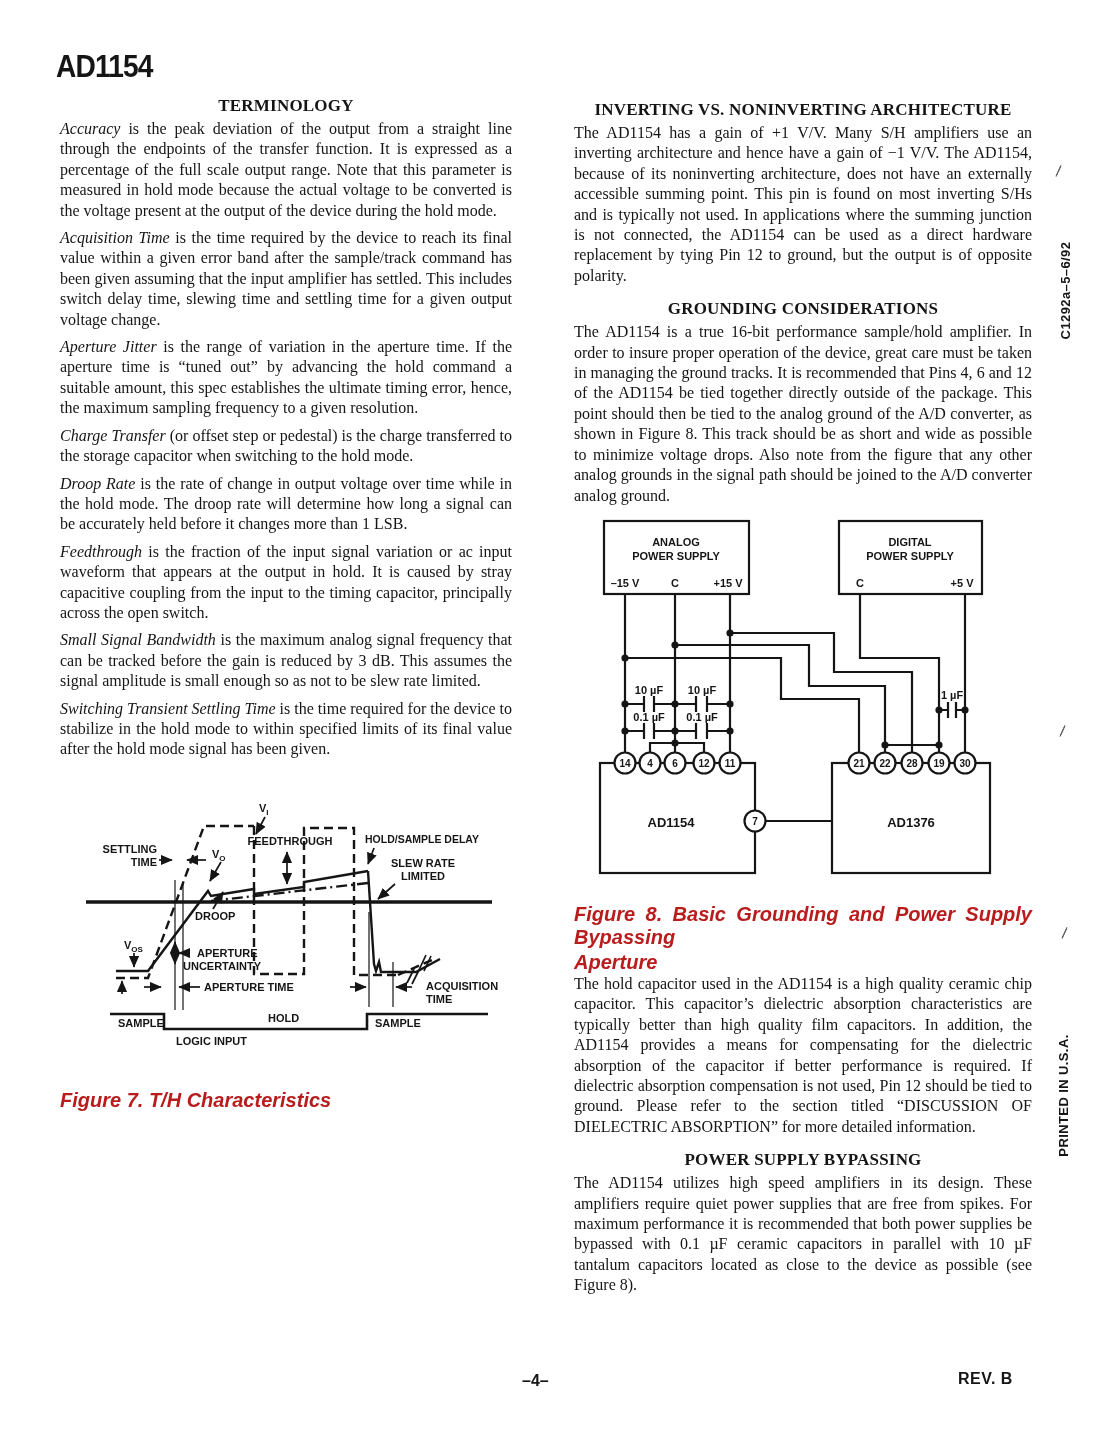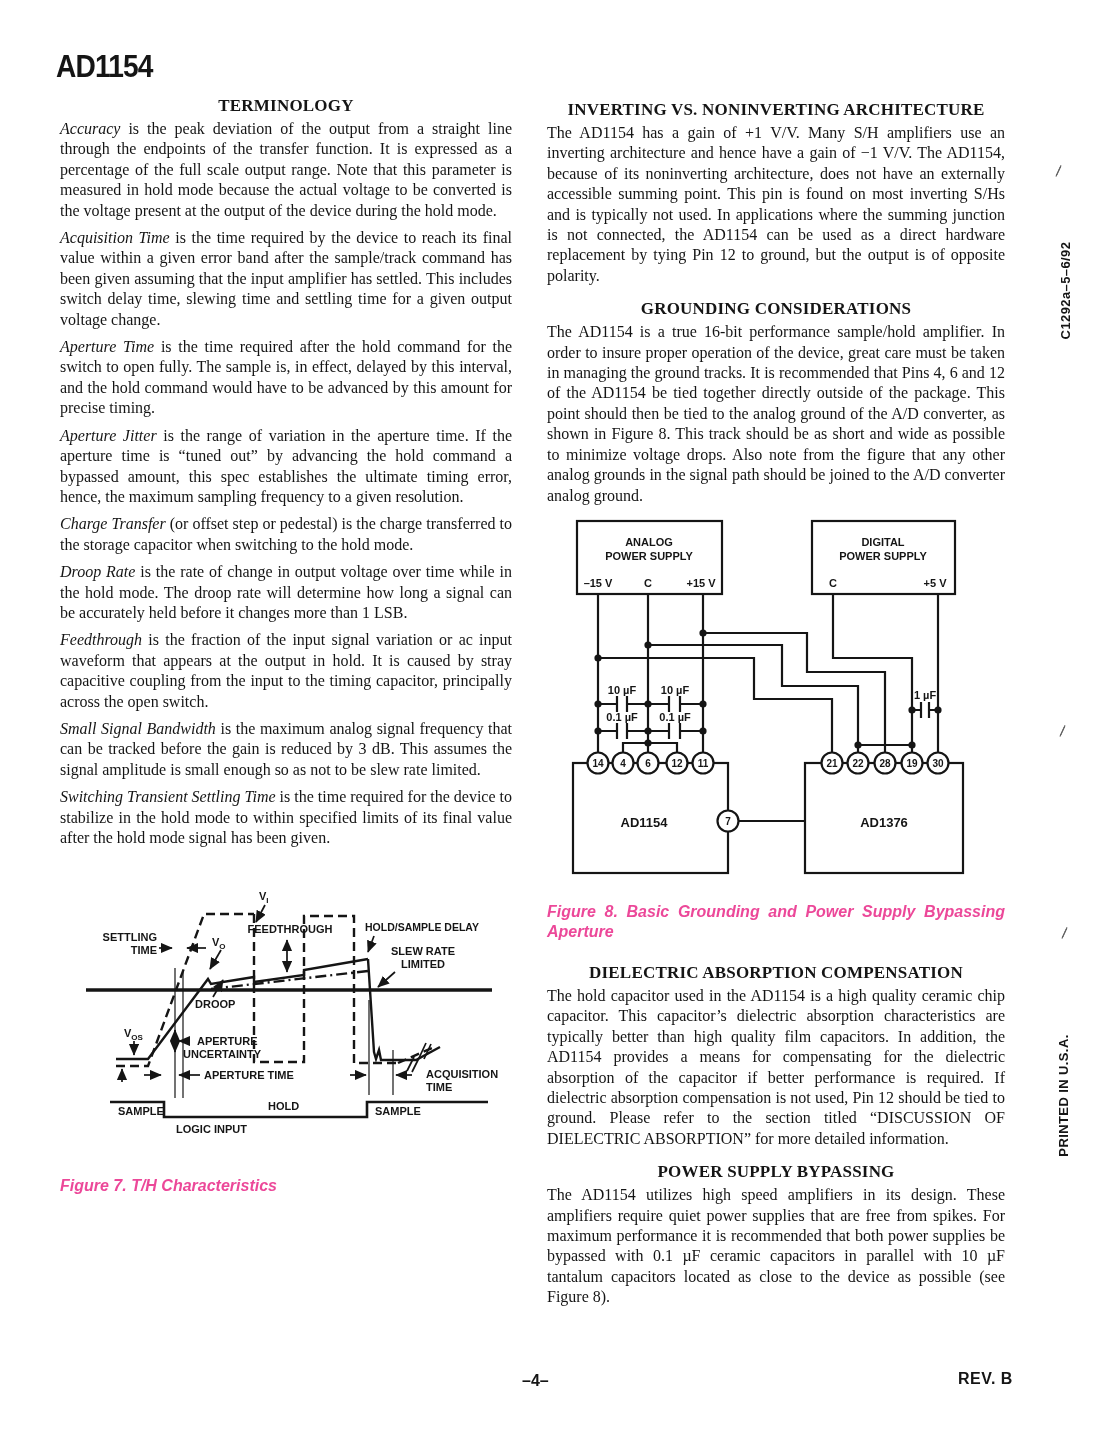--- a/index.html
+++ b/index.html
@@ -8,30 +8,30 @@
     background:#ffffff;color:#151515;
     font-family:"Liberation Serif",serif;
   }
   .part-number{
     position:absolute;left:56px;top:48px;
     font-family:"Liberation Sans",sans-serif;font-weight:bold;font-size:32px;
     letter-spacing:-1px;transform:scaleX(.88);transform-origin:left center;
   }
   .col{position:absolute;}
   .col-left{left:60px;top:96px;width:452px;}
-  .col-right{left:547px;top:100px;width:458px;}
+  .col-right{left:574px;top:100px;width:458px;}
   .sec-head{
     font-size:17px;font-weight:bold;margin:13px 0 3px 0;letter-spacing:.2px;text-align:center;
   }
   .sec-head.first{margin-top:0;}
   p.body{font-size:16px;line-height:20.4px;text-align:justify;margin:0 0 7px 0;}
   .term{font-style:italic;}
   .fig-caption{
     font-family:"Liberation Sans",sans-serif;font-style:italic;font-weight:bold;
-    font-size:16px;color:#ec4899;
+    font-size:20px;color:#b91c1c;
   }
   .fig7-caption{ text-align:left;margin-top:28px; }
   .fig8-caption-l1{ text-align:justify; text-align-last:justify; margin-top:14px;}
   .fig8-caption-l2{ margin-top:2px; }
   .fig8-wrap{margin-top:6px;}
   svg text{
     font-family:"Liberation Sans",sans-serif;font-weight:bold;fill:#151515;
   }
   .footer-page{
     position:absolute;left:522px;top:1372px;
@@ -55,22 +55,21 @@
 </head>
 <body>
 
 <div class="part-number">AD1154</div>
 
 <div class="col col-left">
   <div class="sec-head first">TERMINOLOGY</div>
 
   <p class="body"><i class="term">Accuracy</i> <span>is the peak deviation of the output from a straight line through the endpoints of the transfer function. It is expressed as a percentage of the full scale output range. Note that this parameter is measured in hold mode because the actual voltage to be converted is the voltage present at the output of the device during the hold mode.</span></p>
   <p class="body"><i class="term">Acquisition Time</i> <span>is the time required by the device to reach its final value within a given error band after the sample/track command has been given assuming that the input amplifier has settled. This includes switch delay time, slewing time and settling time for a given output voltage change.</span></p>
-  <p class="body"><i class="term">Aperture Time</i> <span>is the time required after the hold command for the switch to open fully. The sample is, in effect, delayed by this interval, and the hold command would have to be advanced by this amount for precise timing.</span></p>
-  <p class="body"><i class="term">Aperture Jitter</i> <span>is the range of variation in the aperture time. If the aperture time is “tuned out” by advancing the hold command a bypassed amount, this spec establishes the ultimate timing error, hence, the maximum sampling frequency to a given resolution.</span></p>
+  <p class="body"><i class="term">Aperture Jitter</i> <span>is the range of variation in the aperture time. If the aperture time is “tuned out” by advancing the hold command a suitable amount, this spec establishes the ultimate timing error, hence, the maximum sampling frequency to a given resolution.</span></p>
   <p class="body"><i class="term">Charge Transfer</i> <span>(or offset step or pedestal) is the charge transferred to the storage capacitor when switching to the hold mode.</span></p>
   <p class="body"><i class="term">Droop Rate</i> <span>is the rate of change in output voltage over time while in the hold mode. The droop rate will determine how long a signal can be accurately held before it changes more than 1 LSB.</span></p>
   <p class="body"><i class="term">Feedthrough</i> <span>is the fraction of the input signal variation or ac input waveform that appears at the output in hold. It is caused by stray capacitive coupling from the input to the timing capacitor, principally across the open switch.</span></p>
   <p class="body"><i class="term">Small Signal Bandwidth</i> <span>is the maximum analog signal frequency that can be tracked before the gain is reduced by 3 dB. This assumes the signal amplitude is small enough so as not to be slew rate limited.</span></p>
   <p class="body"><i class="term">Switching Transient Settling Time</i> <span>is the time required for the device to stabilize in the hold mode to within specified limits of its final value after the hold mode signal has been given.</span></p>
 
   <div style="margin-top:32px;margin-left:22px;">
   <svg width="420" height="265" viewBox="0 0 420 265">
     <defs>
       <marker id="ah7" markerWidth="8" markerHeight="7" refX="6.5" refY="3" orient="auto-start-reverse">
@@ -262,21 +261,20 @@
       <text x="128" y="208" text-anchor="middle">0.1 µF</text>
       <text x="378" y="186" text-anchor="middle">1 µF</text>
       <text x="97" y="314" text-anchor="middle" font-size="13">AD1154</text>
       <text x="337" y="314" text-anchor="middle" font-size="13">AD1376</text>
     </g>
   </svg>
   </div>
   <div class="fig-caption fig8-caption-l1">Figure 8. Basic Grounding and Power Supply Bypassing</div>
   <div class="fig-caption fig8-caption-l2">Aperture</div>
 
-  <div class="sec-head" style="margin-top:22px;">DIELECTRIC ABSORPTION COMPENSATION</div>
   <p class="body">The hold capacitor used in the AD1154 is a high quality ceramic chip capacitor. This capacitor’s dielectric absorption characteristics are typically better than high quality film capacitors. In addition, the AD1154 provides a means for compensating for the dielectric absorption of the capacitor if better performance is required. If dielectric absorption compensation is not used, Pin 12 should be tied to ground. Please refer to the section titled “DISCUSSION OF DIELECTRIC ABSORPTION” for more detailed information.</p>
 
   <div class="sec-head">POWER SUPPLY BYPASSING</div>
   <p class="body">The AD1154 utilizes high speed amplifiers in its design. These amplifiers require quiet power supplies that are free from spikes. For maximum performance it is recommended that both power supplies be bypassed with 0.1 µF ceramic capacitors in parallel with 10 µF tantalum capacitors located as close to the device as possible (see Figure 8).</p>
 </div>
 
 <div class="vtext vtext-code">C1292a–5–6/92</div>
 <div class="vtext vtext-printed">PRINTED IN U.S.A.</div>
 <div class="reg-mark" style="left:1052px;top:170px;transform:rotate(-65deg);"></div>
 <div class="reg-mark" style="left:1056px;top:730px;transform:rotate(-65deg);"></div>

